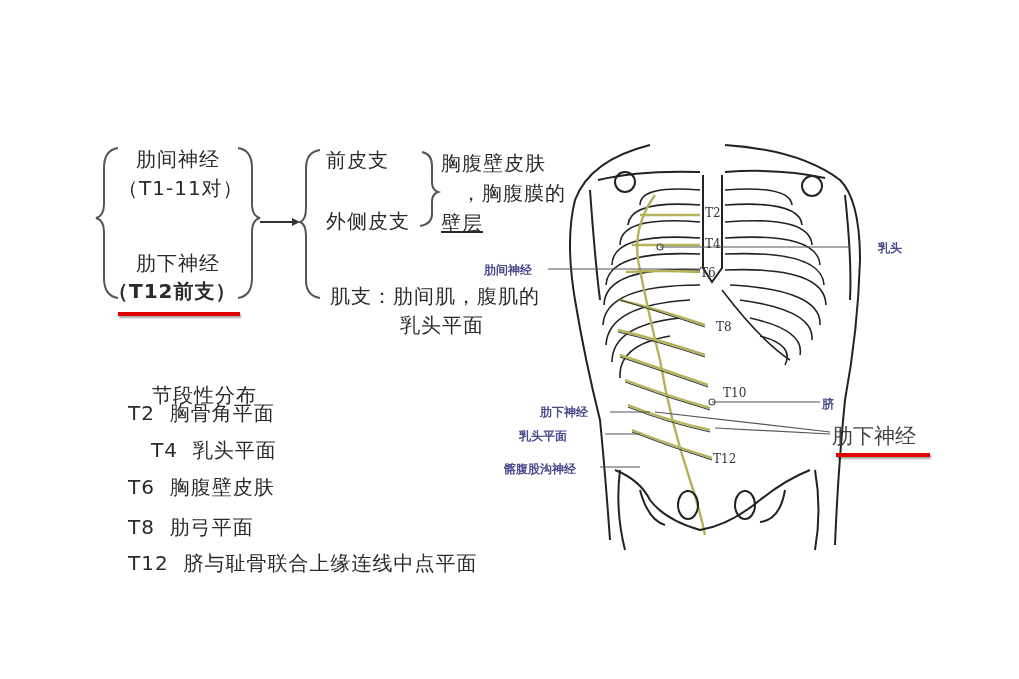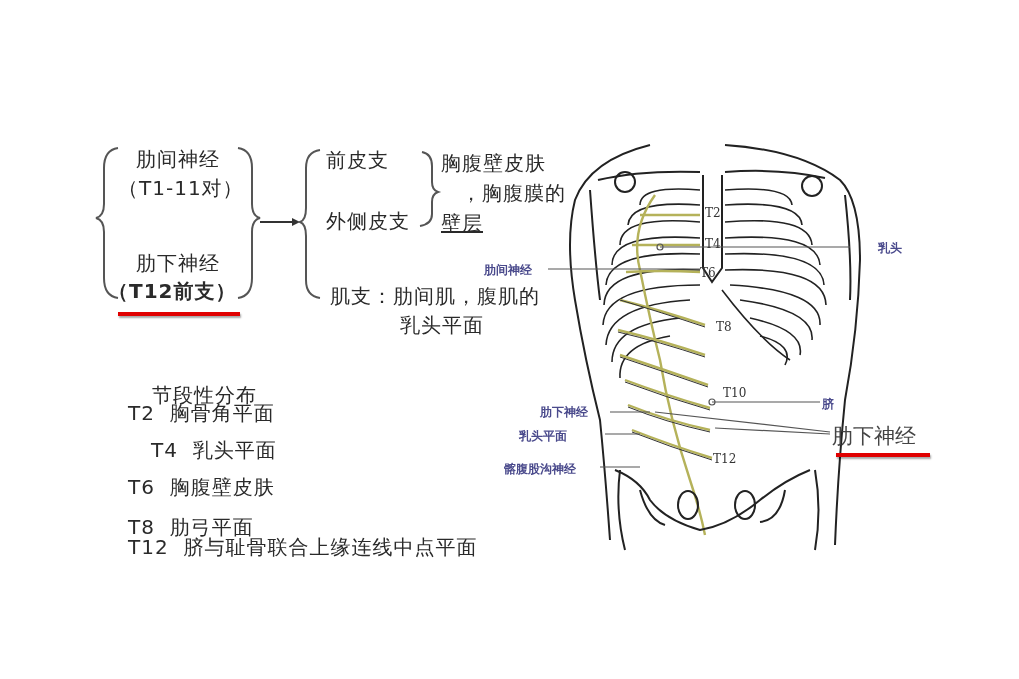--- a/index.html
+++ b/index.html
@@ -139,21 +139,21 @@
 </div>
 <div class="abs txt" style="left:128px;top:437px;margin-left:23px;">
   <span>T4</span>&nbsp;&nbsp;<span>乳头平面</span>
 </div>
 <div class="abs txt" style="left:128px;top:474px;">
   <span>T6</span>&nbsp;&nbsp;<span>胸腹壁皮肤</span>
 </div>
 <div class="abs txt" style="left:128px;top:514px;">
   <span>T8</span>&nbsp;&nbsp;<span>肋弓平面</span>
 </div>
-<div class="abs txt" style="left:128px;top:534px;">
+<div class="abs txt" style="left:128px;top:550px;">
   <span>T12</span>&nbsp;&nbsp;<span>脐与耻骨联合上缘连线中点平面</span>
 </div>
 
 <div class="abs lbl" style="left:484px;top:262px;">肋间神经</div>
 <div class="abs lbl" style="left:878px;top:240px;">乳头</div>
 <div class="abs lbl" style="left:540px;top:404px;">肋下神经</div>
 <div class="abs lbl" style="left:519px;top:428px;">乳头平面</div>
 <div class="abs lbl" style="left:504px;top:461px;">髂腹股沟神经</div>
 <div class="abs lbl" style="left:822px;top:396px;">脐</div>
 

